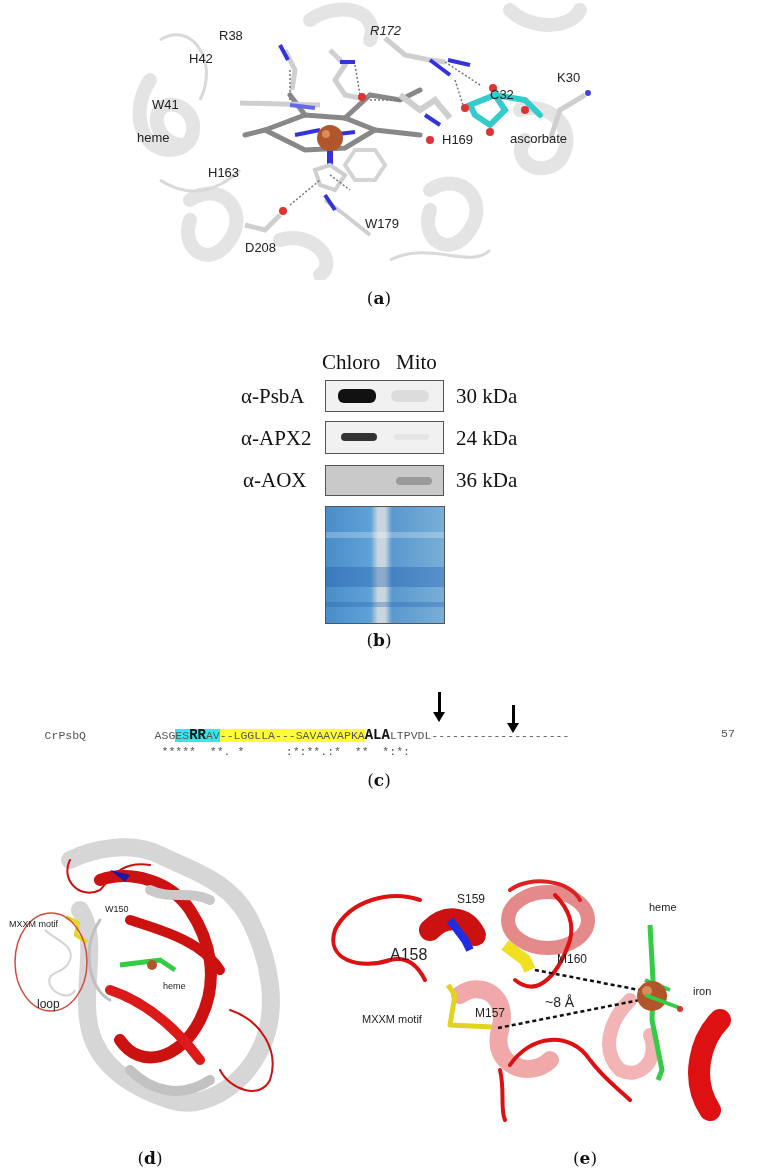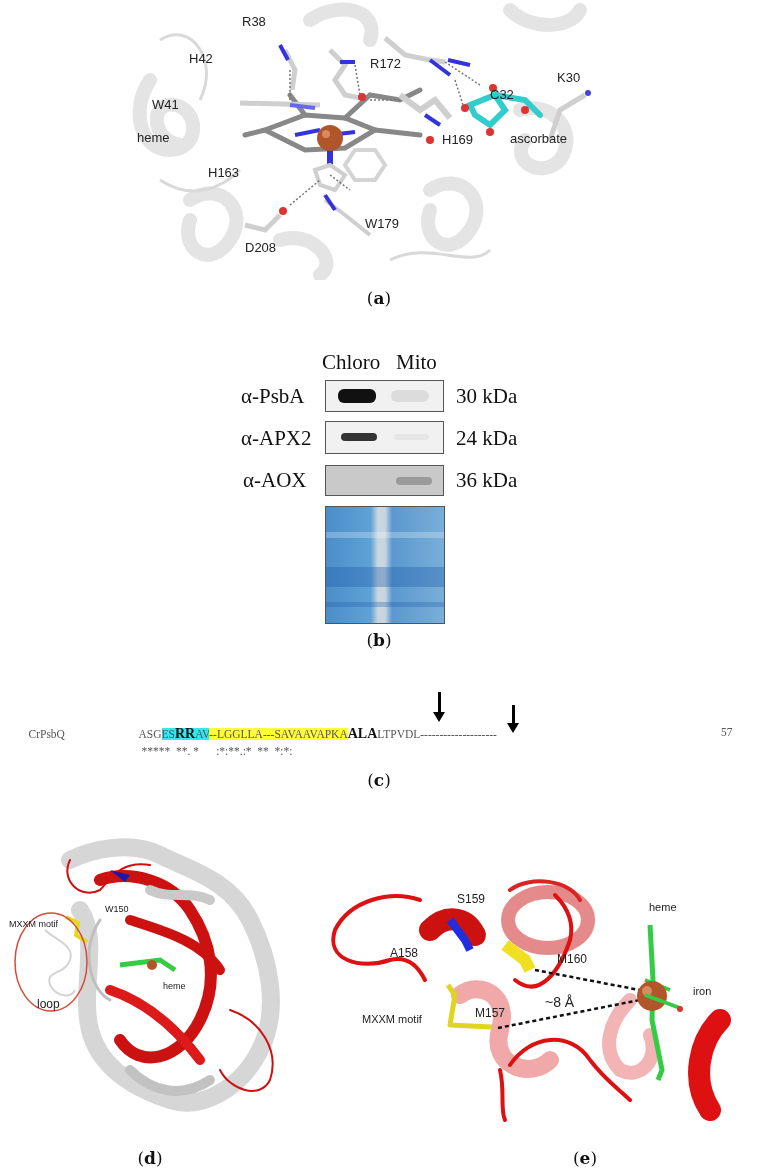--- a/index.html
+++ b/index.html
@@ -5,21 +5,21 @@
   html,body{margin:0;padding:0;background:#fff;}
   body{width:758px;height:1175px;position:relative;overflow:hidden;font-family:"Liberation Sans",sans-serif;color:#222;}
   .abs{position:absolute;}
   .caption{position:absolute;font-family:"DejaVu Serif","Liberation Serif",serif;font-size:17px;color:#111;text-align:center;}
   .caption b{font-weight:bold;}
   .mol-label{position:absolute;font-family:"Liberation Sans",sans-serif;font-size:13px;color:#222;white-space:nowrap;}
   .mol-label.small{font-size:9px;}
   .blot{position:absolute;border:1px solid #555;background:#f1f1f1;}
   .band{position:absolute;border-radius:6px;}
   .blot-label{position:absolute;font-family:"Liberation Serif",serif;font-size:21px;color:#111;white-space:nowrap;}
-  .seq{font-family:Liberation Serif, serif;font-size:11.5px;color:#555;white-space:pre;position:absolute;}
+  .seq{font-family:Liberation Mono, monospace;font-size:11.5px;color:#555;white-space:pre;position:absolute;}
   .seq .cy{background:#33e6f0;}
   .seq .ye{background:#ffff33;}
   .seq .bb{font-weight:bold;color:#111;font-size:14px;}
   .arrow{position:absolute;width:3px;background:#000;}
   .arrow::after{content:"";position:absolute;left:-5px;bottom:-8px;border-left:6.5px solid transparent;border-right:6.5px solid transparent;border-top:10px solid #000;}
 </style>
 </head>
 <body>
 
 <div class="abs" style="left:130px;top:0;width:480px;height:280px;">
@@ -96,23 +96,23 @@
       <path d="M315 62 L 350 85"></path>
       <path d="M325 80 L 333 105"></path>
       <path d="M160 205 L 190 180"></path>
       <path d="M200 175 L 220 190"></path>
       <path d="M240 100 L 270 100"></path>
     </g>
 
     <circle cx="200" cy="138" r="13" fill="#b0562a"></circle>
     <circle cx="196" cy="134" r="4" fill="#d98a5e"></circle>
   </svg>
-  <span class="mol-label" style="left:89px;top:14px;margin-left:23px;">R38</span>
+  <span class="mol-label" style="left:89px;top:28px;">R38</span>
   <span class="mol-label" style="left:59px;top:51px;">H42</span>
-  <span class="mol-label" style="left:240px;top:56px;">R172</span>
+  <span class="mol-label" style="left:240px;top:23px;font-style:italic;">R172</span>
   <span class="mol-label" style="left:427px;top:70px;">K30</span>
   <span class="mol-label" style="left:360px;top:87px;">C32</span>
   <span class="mol-label" style="left:22px;top:97px;">W41</span>
   <span class="mol-label" style="left:7px;top:130px;">heme</span>
   <span class="mol-label" style="left:312px;top:132px;">H169</span>
   <span class="mol-label" style="left:380px;top:131px;">ascorbate</span>
   <span class="mol-label" style="left:78px;top:165px;">H163</span>
   <span class="mol-label" style="left:235px;top:216px;">W179</span>
   <span class="mol-label" style="left:115px;top:240px;">D208</span>
 </div>
@@ -213,20 +213,20 @@
     </g>
     <path d="M350 105 L 353 160 L 352 200 L 362 250 L 358 260" stroke="#33cc44" stroke-width="5" fill="none"></path>
     <path d="M345 160 L 370 170" stroke="#33cc44" stroke-width="4"></path>
     <circle cx="352" cy="176" r="15" fill="#b0562a"></circle>
     <circle cx="347" cy="171" r="5" fill="#d98a5e"></circle>
     <path d="M345 175 L 380 188" stroke="#33cc44" stroke-width="4"></path>
     <circle cx="380" cy="189" r="3" fill="#dd3333"></circle>
   </svg>
   <span class="mol-label" style="left:157px;top:72px;font-size:12px;">S159</span>
   <span class="mol-label" style="left:349px;top:81px;font-size:11px;">heme</span>
-  <span class="mol-label" style="left:90px;top:126px;font-size:12px;">A158</span>
+  <span class="mol-label" style="left:90px;top:126px;font-size:16px;">A158</span>
   <span class="mol-label" style="left:237px;top:132px;font-size:12px;margin-left:20px;">M160</span>
   <span class="mol-label" style="left:393px;top:165px;font-size:11px;">iron</span>
   <span class="mol-label" style="left:245px;top:174px;font-size:14px;">~8 Å</span>
   <span class="mol-label" style="left:62px;top:193px;font-size:11px;">MXXM motif</span>
   <span class="mol-label" style="left:175px;top:186px;font-size:12px;">M157</span>
 </div>
 <div class="caption" style="left:565px;top:1148px;width:40px;">(<b>e</b>)</div>
 
 </body></html>

